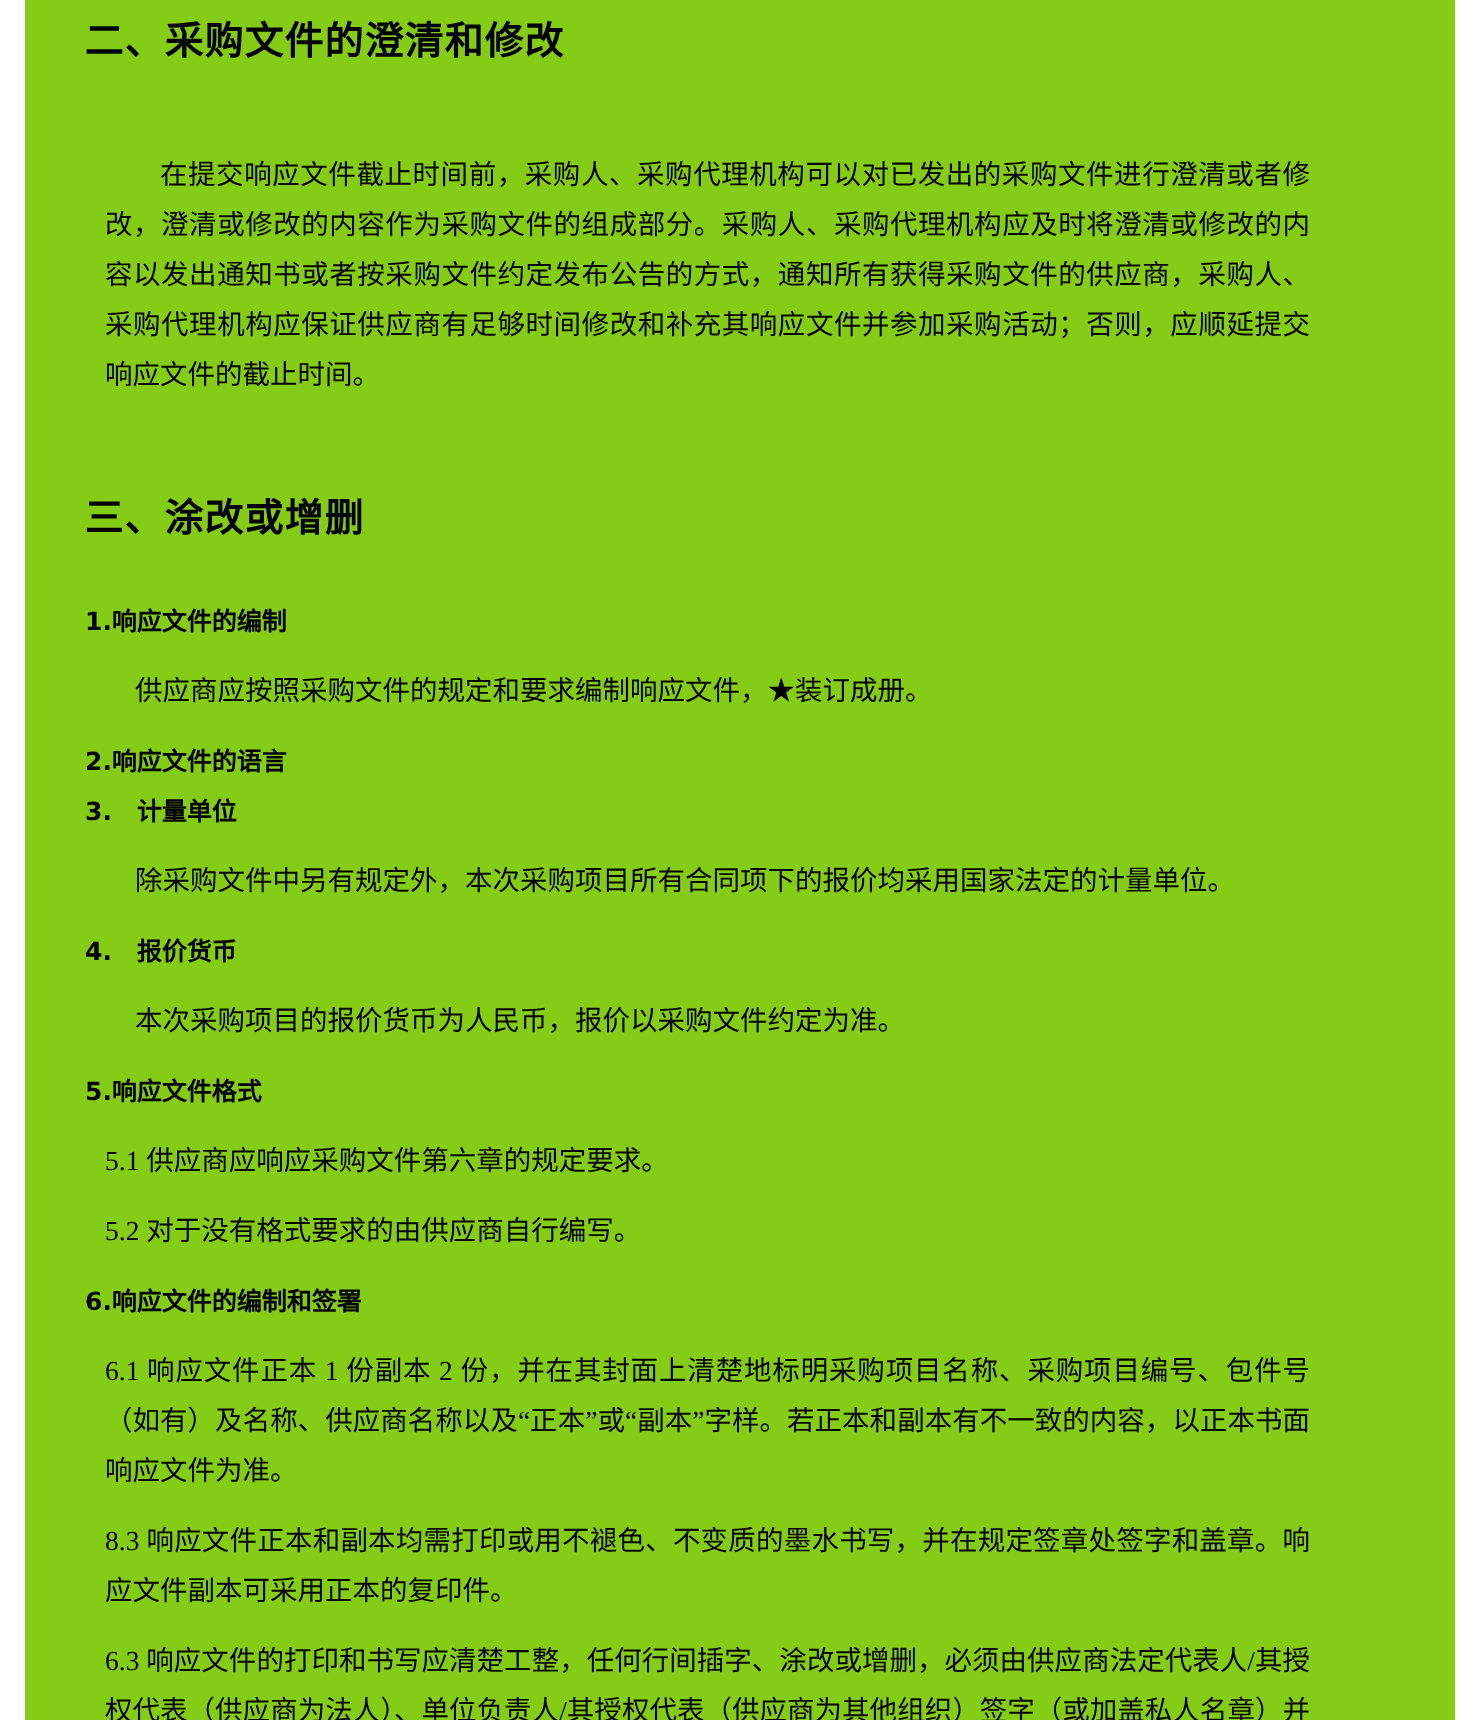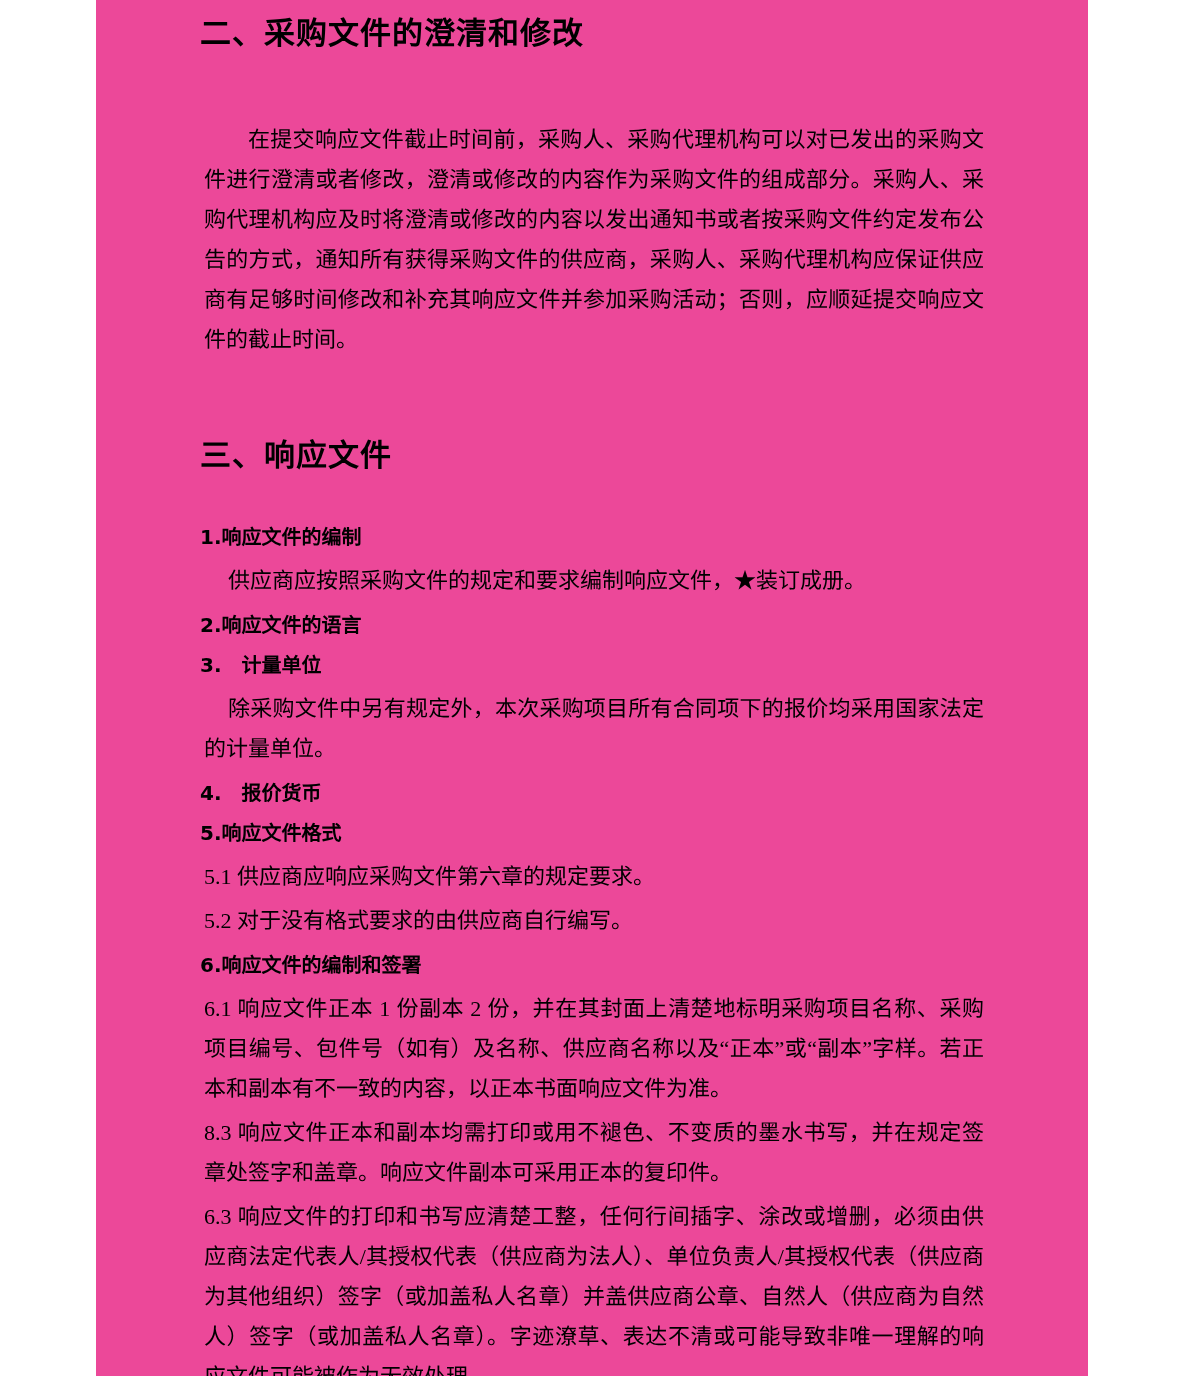--- a/index.html
+++ b/index.html
@@ -2,44 +2,44 @@
 <html lang="zh-CN"><head>
 <meta charset="utf-8">
 <style>
   html, body {
     margin: 0;
     padding: 0;
     background: #ffffff;
   }
   .page {
     position: relative;
-    width: 992px;
+    width: 1144px;
     height: 1376px;
     margin: 0 auto;
-    background: #ec4899;
+    background: #84cc16;
     color: #000000;
     box-sizing: border-box;
-    padding: 12px 100px 0 104px;
+    padding: 12px 100px 0 48px;
     overflow: hidden;
     font-family: "Liberation Serif", "DejaVu Serif", serif;
   }
   h1.sec-heading {
     margin: 0;
     font-family: "DejaVu Sans", "Liberation Sans", sans-serif;
     font-weight: bold;
     font-size: 31px;
     line-height: 42px;
     letter-spacing: 1px;
     color: #000000;
   }
   h1.sec-heading.s3 {
     margin-top: 74px;
   }
   p.body-par {
-    margin: 4px;
+    margin: 16px;
     font-size: 22px;
     line-height: 40px;
     text-align: justify;
     color: #000000;
   }
   p.intro-par {
     margin-top: 66px;
     text-indent: 44px;
   }
   .items {
@@ -62,33 +62,34 @@
 </style>
 </head>
 <body>
 
 <div class="page">
 
   <h1 class="sec-heading s2">二、采购文件的澄清和修改</h1>
 
   <p class="body-par intro-par">在提交响应文件截止时间前，采购人、采购代理机构可以对已发出的采购文件进行澄清或者修改，澄清或修改的内容作为采购文件的组成部分。采购人、采购代理机构应及时将澄清或修改的内容以发出通知书或者按采购文件约定发布公告的方式，通知所有获得采购文件的供应商，采购人、采购代理机构应保证供应商有足够时间修改和补充其响应文件并参加采购活动；否则，应顺延提交响应文件的截止时间。</p>
 
-  <h1 class="sec-heading s3">三、响应文件</h1>
+  <h1 class="sec-heading s3">三、涂改或增删</h1>
 
   <div class="items">
 
     <h2 class="item-title">1.响应文件的编制</h2>
     <p class="body-par ind1">供应商应按照采购文件的规定和要求编制响应文件，★装订成册。</p>
 
     <h2 class="item-title">2.响应文件的语言</h2>
 
     <h2 class="item-title">3.　计量单位</h2>
     <p class="body-par ind1">除采购文件中另有规定外，本次采购项目所有合同项下的报价均采用国家法定的计量单位。</p>
 
     <h2 class="item-title">4.　报价货币</h2>
+    <p class="body-par ind1">本次采购项目的报价货币为人民币，报价以采购文件约定为准。</p>
 
     <h2 class="item-title">5.响应文件格式</h2>
     <p class="body-par flush">5.1 供应商应响应采购文件第六章的规定要求。</p>
     <p class="body-par flush">5.2 对于没有格式要求的由供应商自行编写。</p>
 
     <h2 class="item-title">6.响应文件的编制和签署</h2>
     <p class="body-par flush">6.1 响应文件正本 1 份副本 2 份，并在其封面上清楚地标明采购项目名称、采购项目编号、包件号（如有）及名称、供应商名称以及“正本”或“副本”字样。若正本和副本有不一致的内容，以正本书面响应文件为准。</p>
     <p class="body-par flush">8.3 响应文件正本和副本均需打印或用不褪色、不变质的墨水书写，并在规定签章处签字和盖章。响应文件副本可采用正本的复印件。</p>
     <p class="body-par flush">6.3 响应文件的打印和书写应清楚工整，任何行间插字、涂改或增删，必须由供应商法定代表人/其授权代表（供应商为法人）、单位负责人/其授权代表（供应商为其他组织）签字（或加盖私人名章）并盖供应商公章、自然人（供应商为自然人）签字（或加盖私人名章）。字迹潦草、表达不清或可能导致非唯一理解的响应文件可能被作为无效处理。</p>
 

